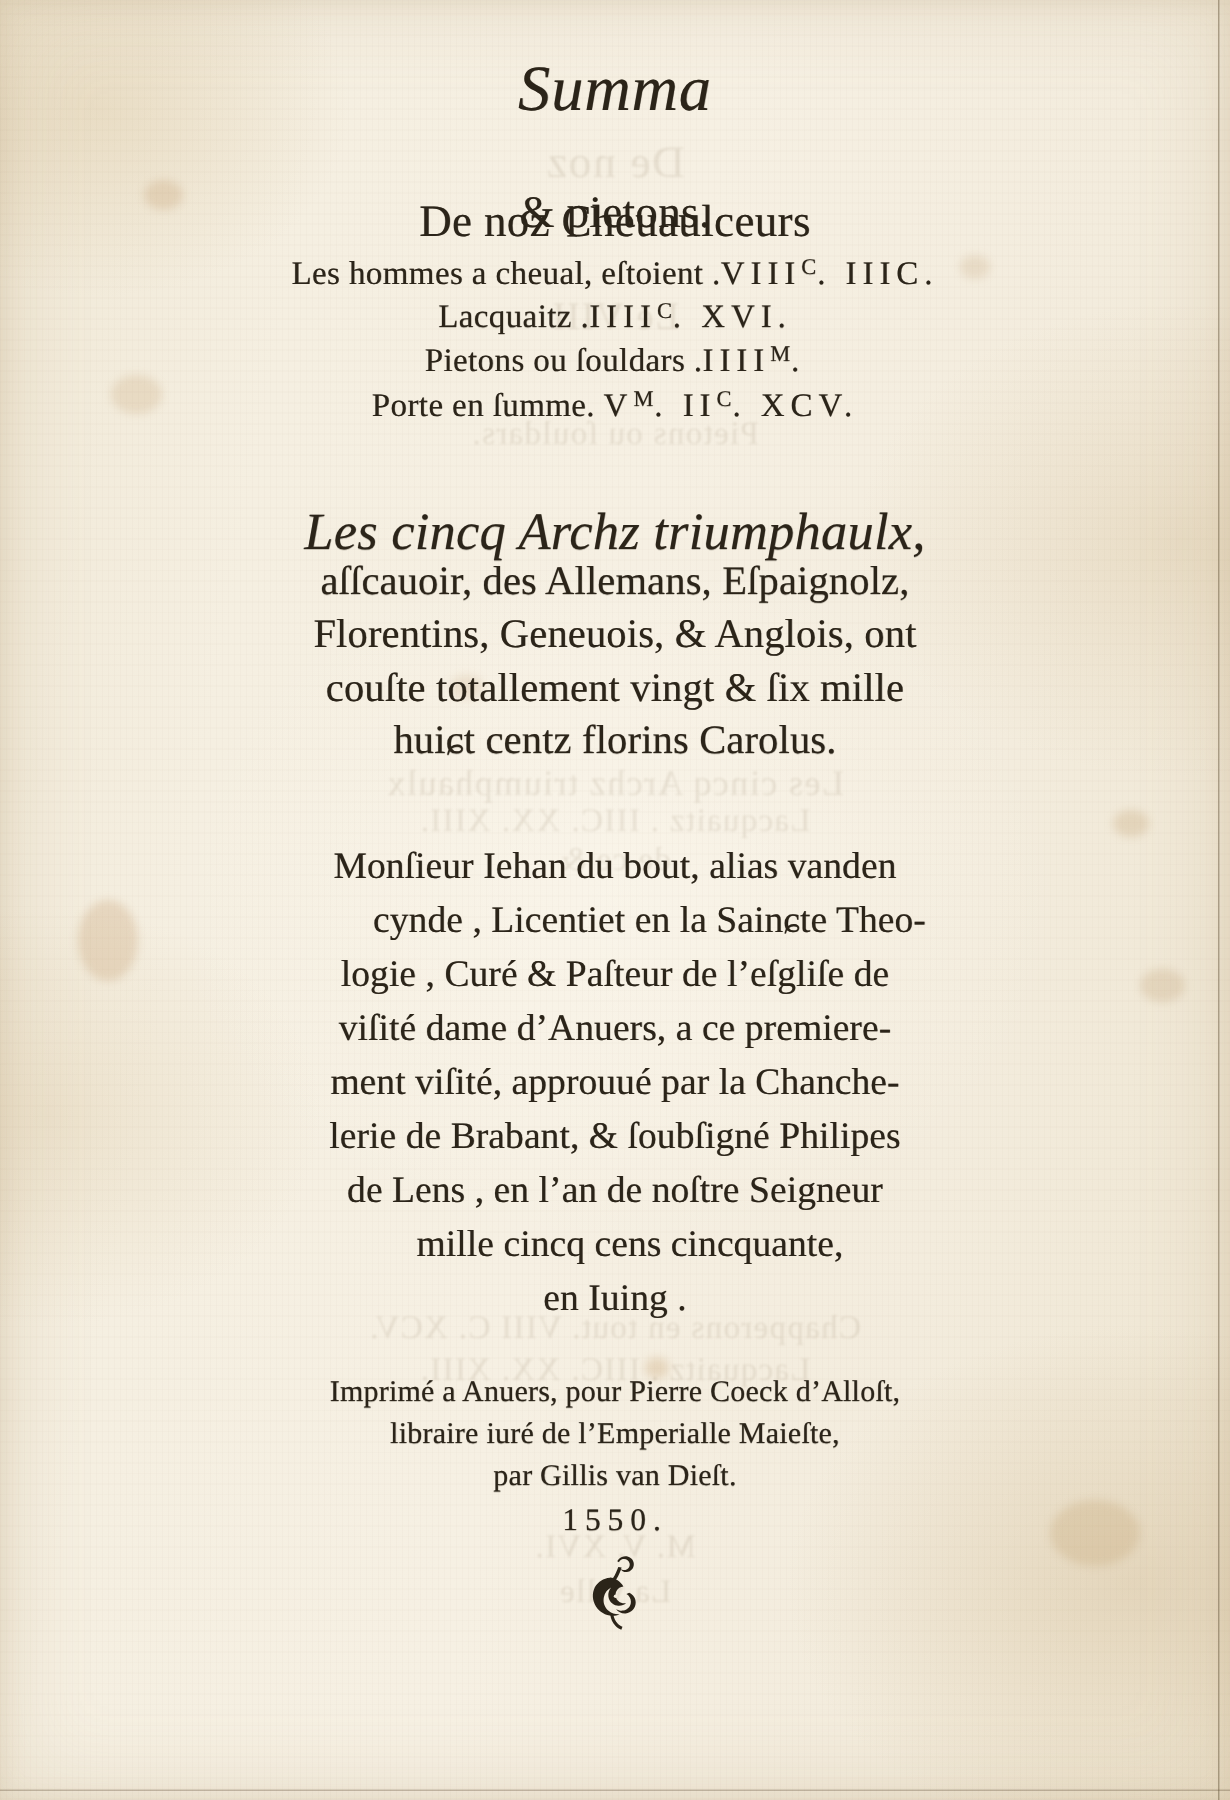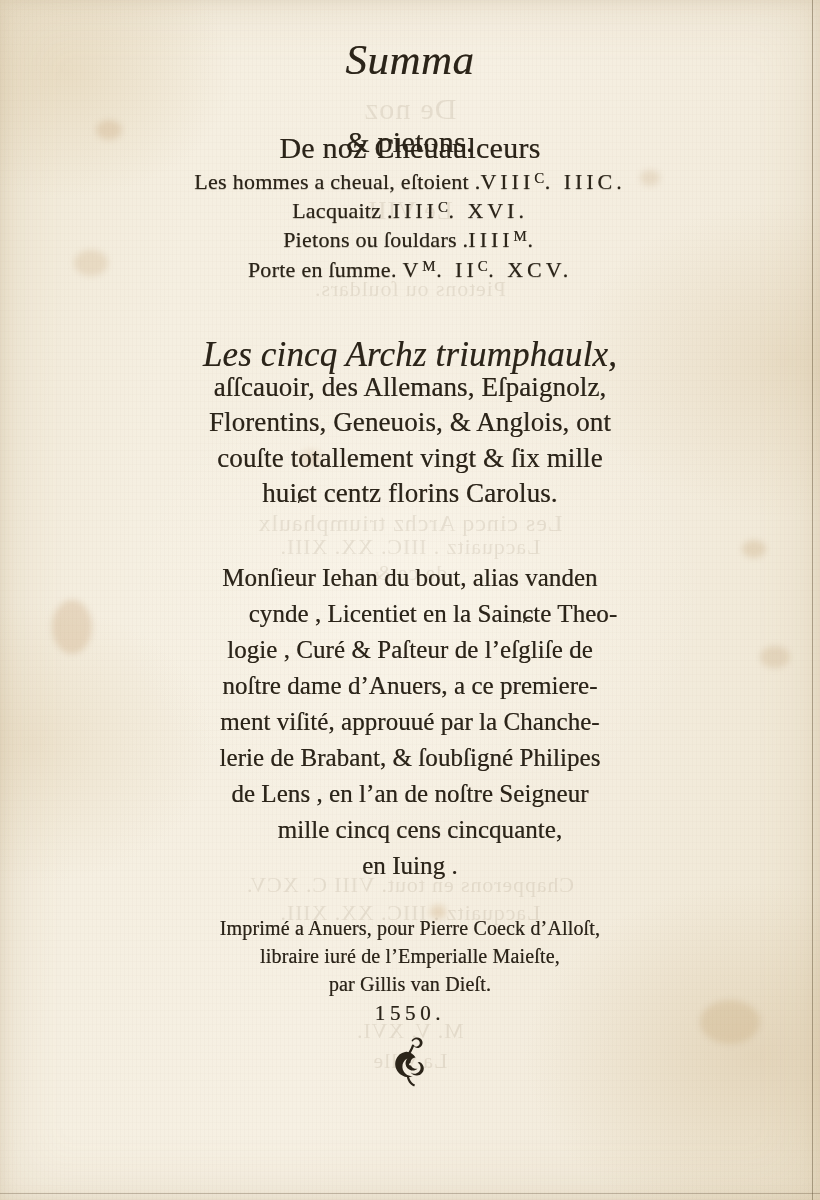--- a/index.html
+++ b/index.html
@@ -255,21 +255,21 @@
     <div class="ln ink display-head">Les cincq Archz triumphaulx,</div>
 
     <div class="ln ink arch arch-1">aſſcauoir, des Allemans, Eſpaignolz,</div>
     <div class="ln ink arch arch-2">Florentins, Geneuois, &amp; Anglois, ont</div>
     <div class="ln ink arch arch-3">couſte totallement vingt &amp;  ſix mille</div>
     <div class="ln ink arch arch-4">huiɕt centz florins Carolus.</div>
 
     <div class="ln ink body-l b1">Monſieur Iehan du bout, alias vanden</div>
     <div class="ln ink body-l b2">cynde , Licentiet en la Sainɕte Theo-</div>
     <div class="ln ink body-l b3">logie , Curé &amp; Paſteur de l’eſgliſe de</div>
-    <div class="ln ink body-l b4">noſtre dame d’Anuers, a ce premiere-</div>
+    <div class="ln ink body-l b4">viſité dame d’Anuers, a ce premiere-</div>
     <div class="ln ink body-l b5">ment viſité, approuué par la Chanche-</div>
     <div class="ln ink body-l b6">lerie de Brabant, &amp; ſoubſigné Philipes</div>
     <div class="ln ink body-l b7">de Lens , en l’an de noſtre Seigneur</div>
     <div class="ln ink body-l b8">mille cincq cens cincquante,</div>
     <div class="ln ink body-l b9">en Iuing .</div>
 
     <div class="ln ink colo c1">Imprimé a Anuers, pour Pierre Coeck d’Alloſt,</div>
     <div class="ln ink colo c2">libraire iuré de l’Emperialle Maieſte,</div>
     <div class="ln ink colo c3">par Gillis van Dieſt.</div>
     <div class="ln ink colo c4">1550.</div>

